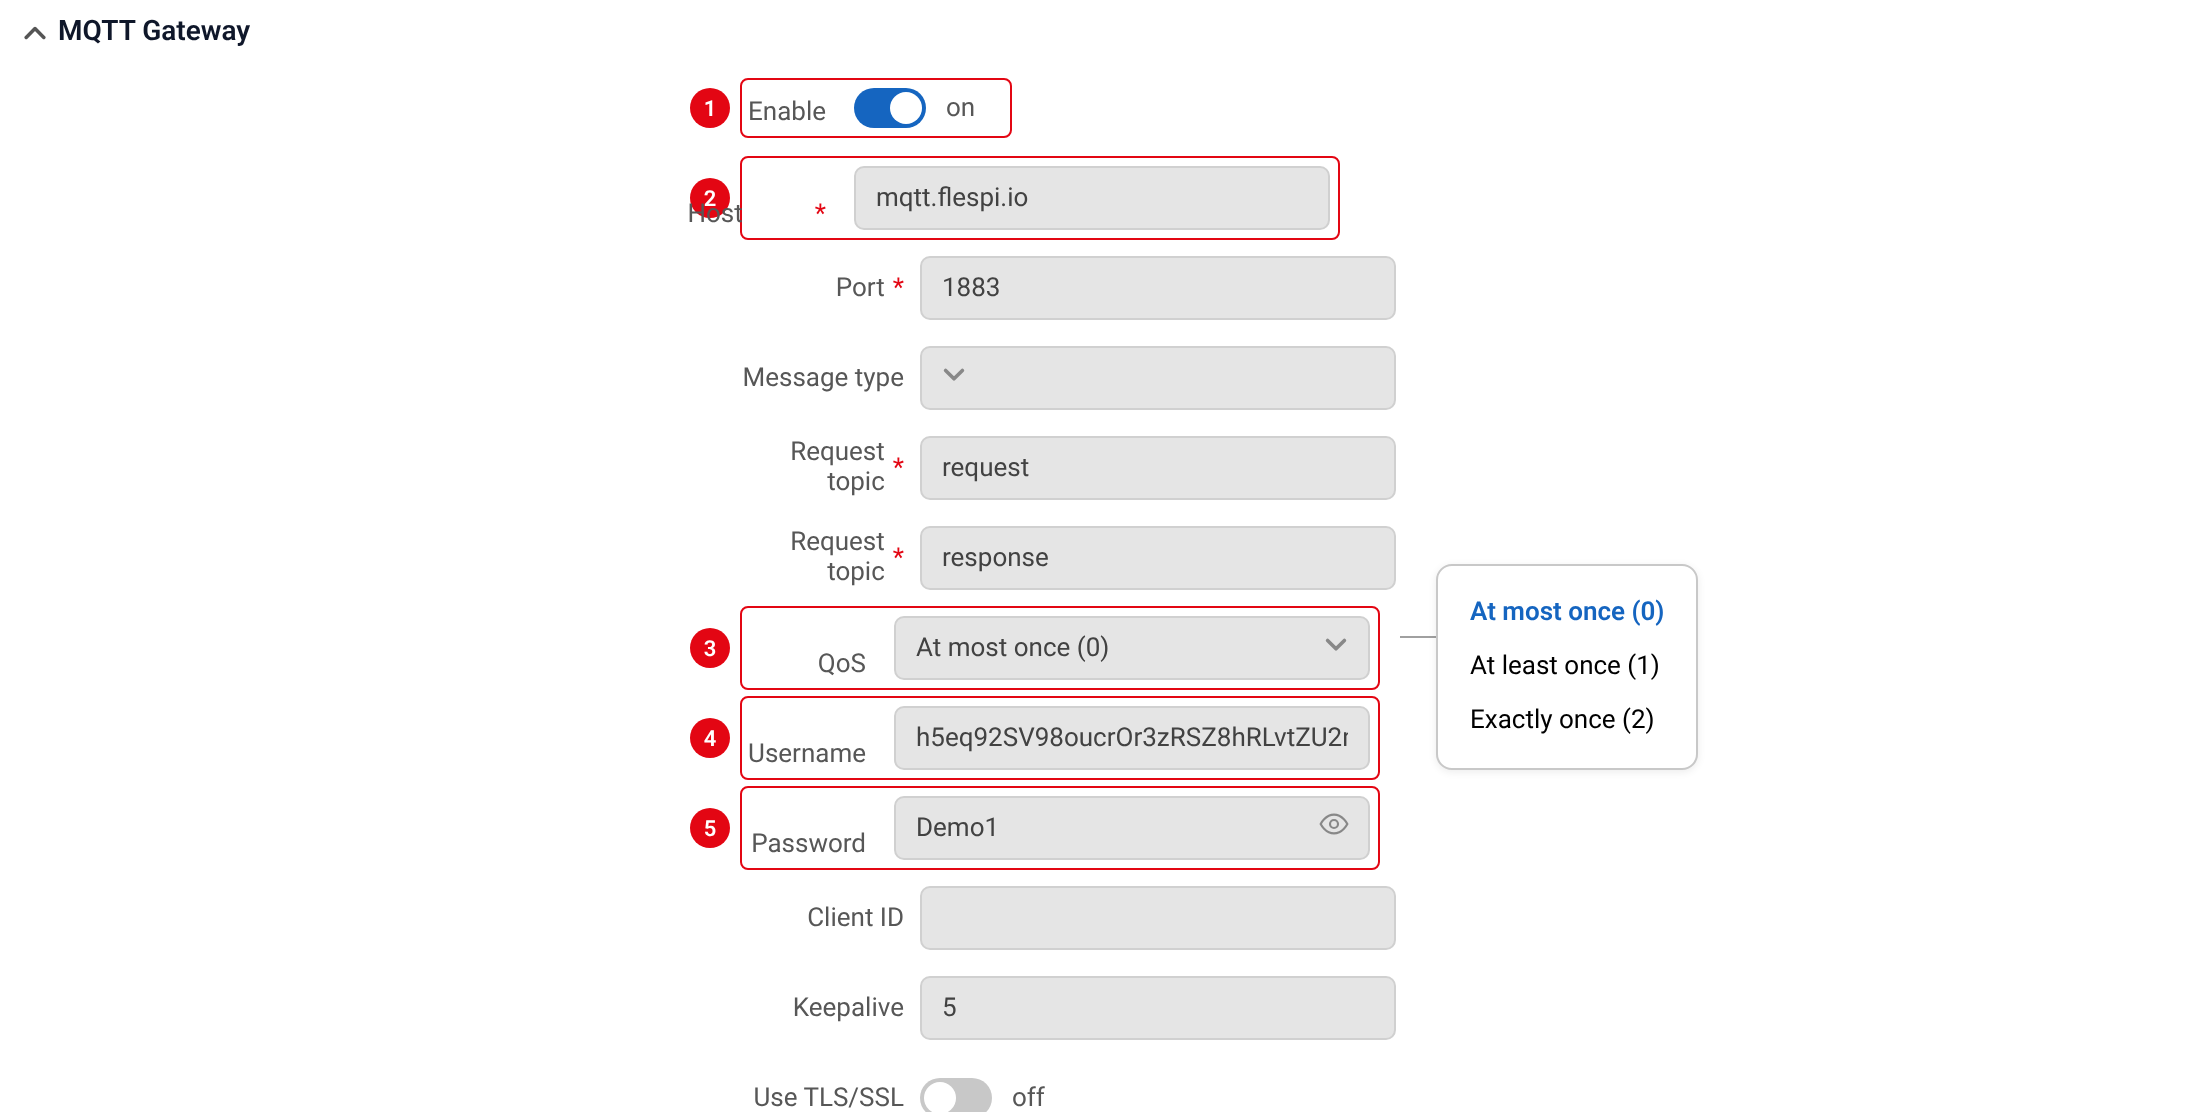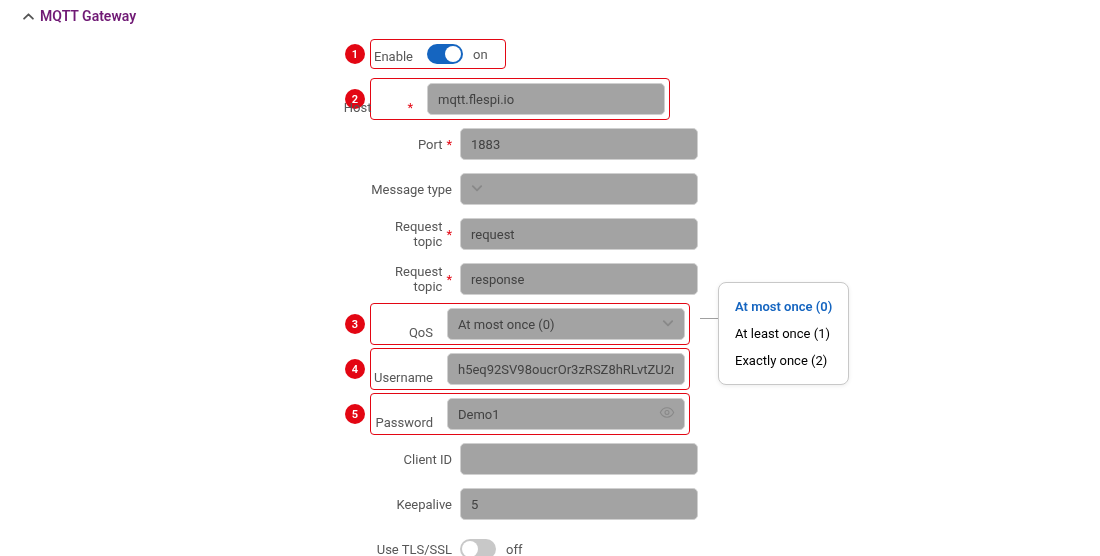--- a/index.html
+++ b/index.html
@@ -13,23 +13,23 @@
       color: #424242;
       background: #fff;
       width: 1100px;
       height: 556px;
       position: relative;
     }
     .section-header {
       display: flex;
       align-items: center;
       gap: 6px;
-      padding: 8px 23px;
+      padding: 8px 12px;
       font-weight: 600;
-      color: #701a75;
+      color: #0f172a;
       font-size: 14px;
     }
     .chevron {
       width: 11px;
       height: 11px;
       display: flex;
       align-items: center;
       justify-content: center;
     }
     .form-area {
@@ -85,21 +85,21 @@
       align-items: center;
     }
     .input {
       width: 238px;
       height: 32px;
       border: 1px solid #d0d0d0;
       border-radius: 5px;
       padding: 0 10px;
       font-size: 13px;
       color: #424242;
-      background: #a3a3a3;
+      background: #e5e5e5;
       outline: none;
       font-family: inherit;
     }
     .input.select {
       position: relative;
       display: flex;
       align-items: center;
       justify-content: space-between;
       cursor: pointer;
     }

